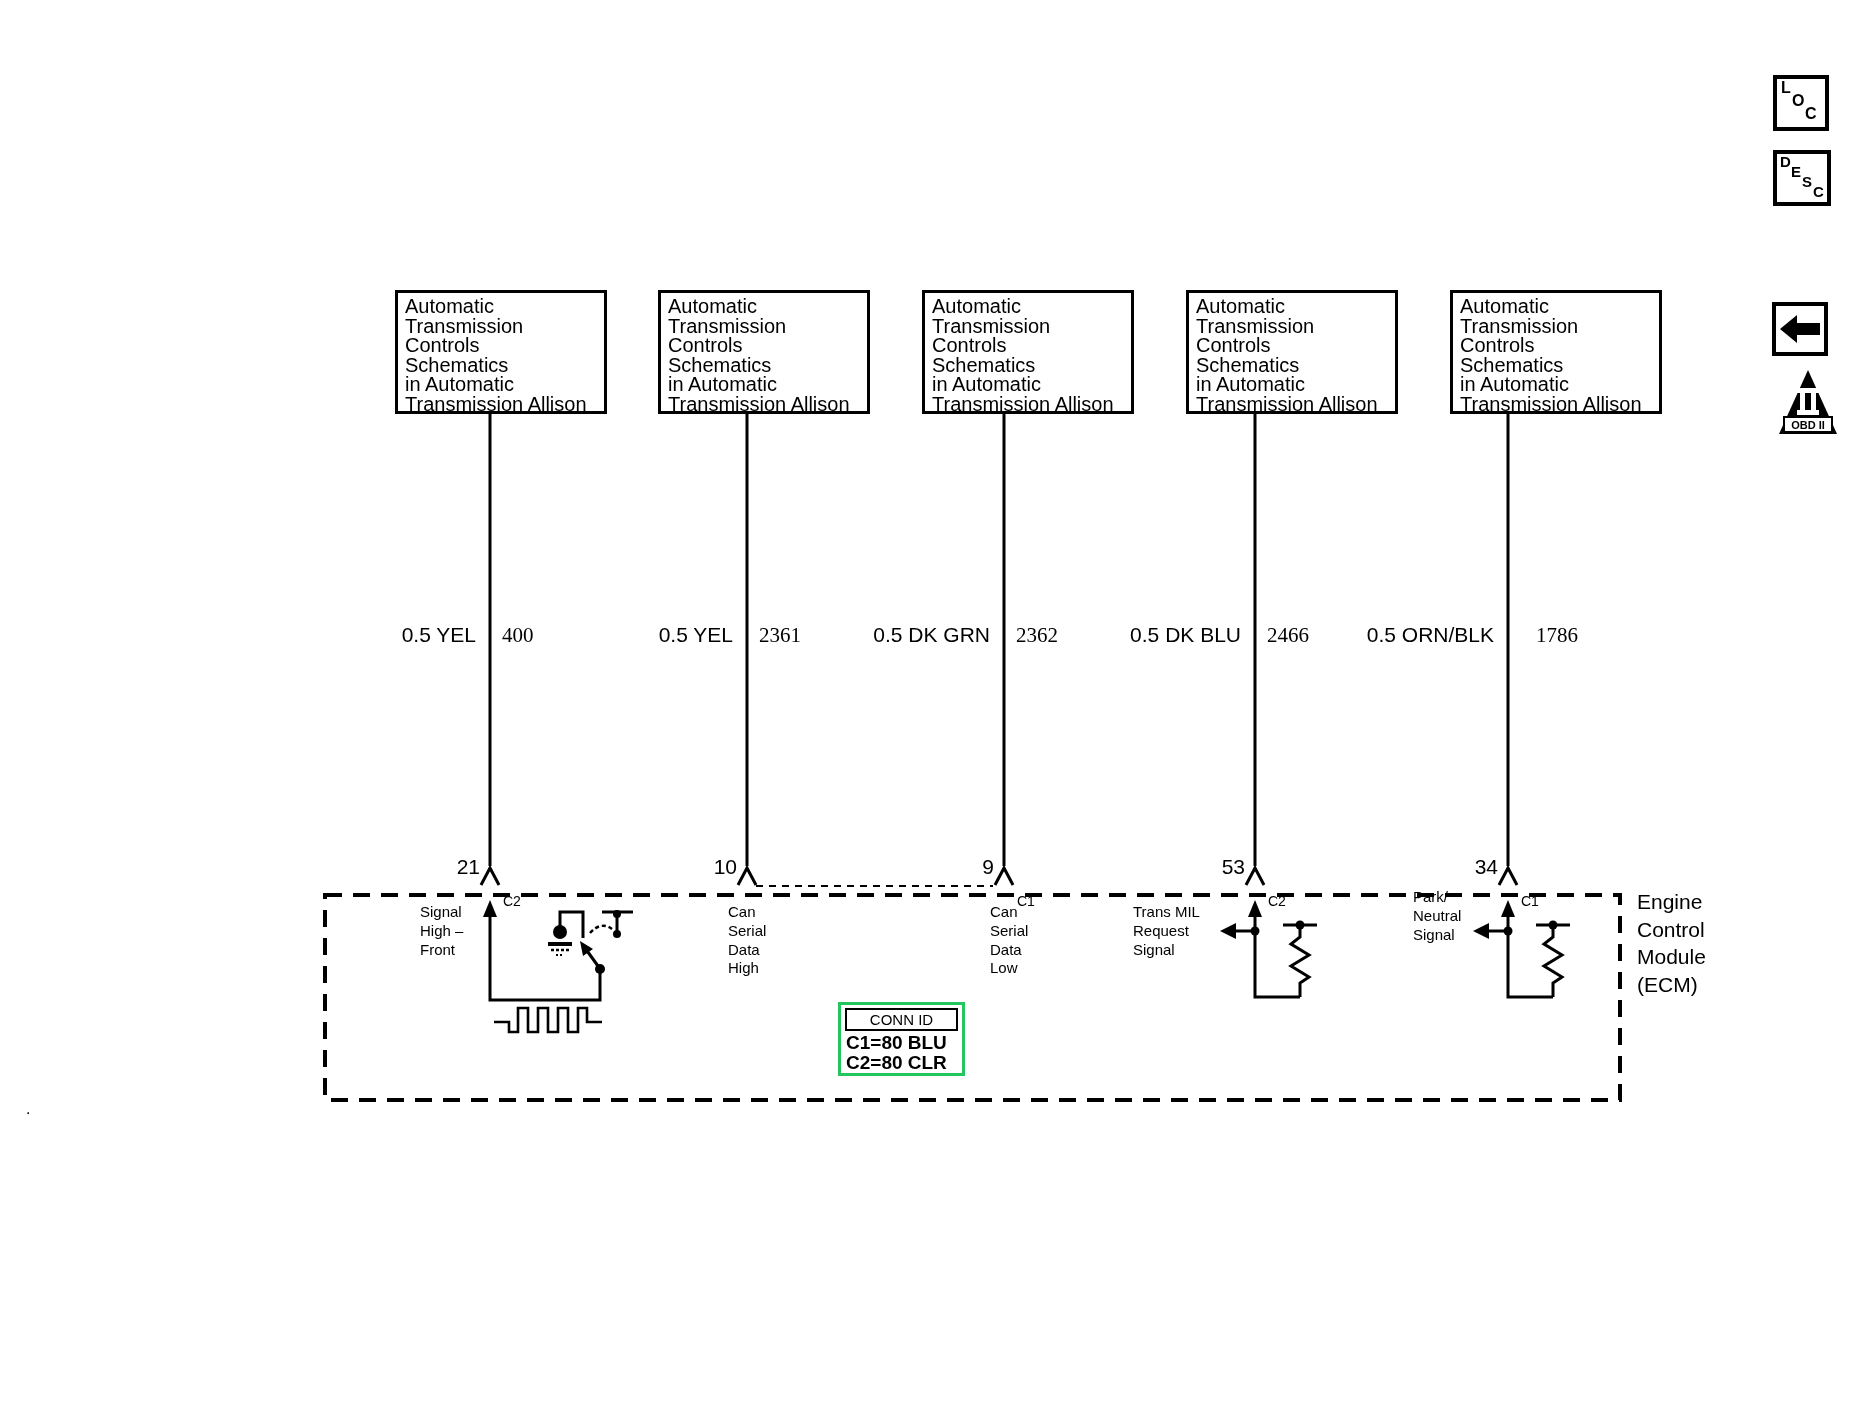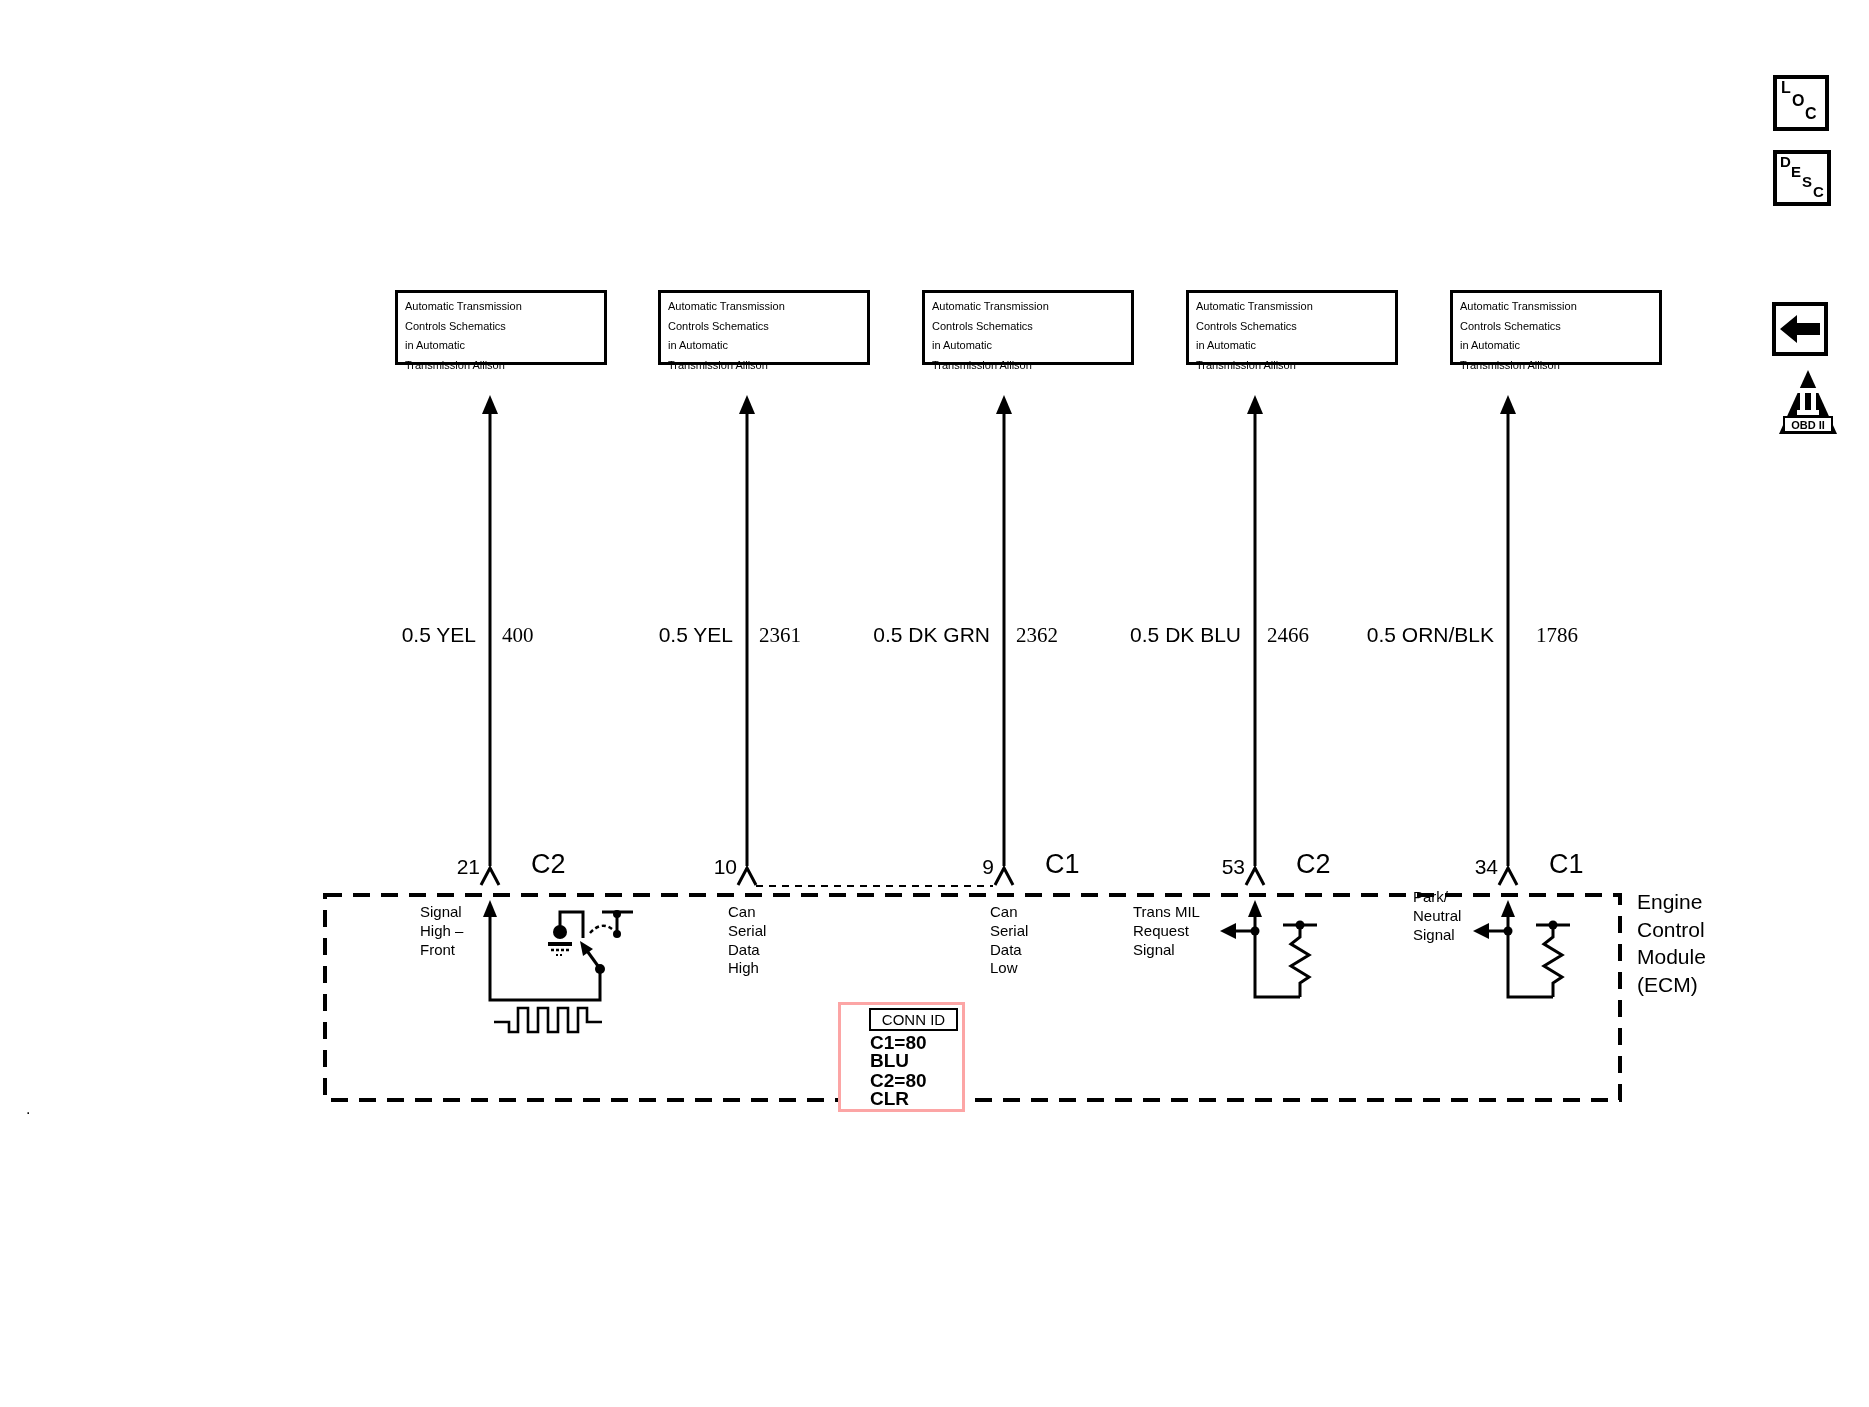--- a/index.html
+++ b/index.html
@@ -5,39 +5,39 @@
   html,body { margin:0; padding:0; background:#fff; }
   .canvas {
     position:relative; width:1869px; height:1407px; background:#ffffff;
     font-family:"Liberation Sans", sans-serif; color:#000; overflow:hidden;
   }
   .abs { position:absolute; }
   svg.linework { position:absolute; left:0; top:0; }
 
   
   .refbox {
-    position:absolute; top:290px; width:212px; height:75px;
+    position:absolute; top:290px; width:212px; height:124px;
     border:3px solid #000; box-sizing:border-box; background:#fff;
-    padding:4px 16px 0 7px; font-size:11px; line-height:19.5px; cursor:pointer;
+    padding:4px 16px 0 7px; font-size:20px; line-height:19.5px; cursor:pointer;
   }
 
   
   .wire-color { position:absolute; top:623px; font-size:21px; text-align:right; }
   .wire-ckt   { position:absolute; top:623px; font-size:21px;font-family:Liberation Serif, serif; }
   .pin-num    { position:absolute; top:855px; font-size:21px; text-align:right; }
-  .pin-conn   { position:absolute; top:849px; font-size:27px;margin-left:28px; }
+  .pin-conn   { position:absolute; top:893px; font-size:14px; }
 
   
   .siglabel { position:absolute; font-size:15px; line-height:18.8px; }
   .ecm-title { position:absolute; left:1637px; top:888px; font-size:21px; line-height:27.5px; }
 
   
   .connid {
     position:absolute; left:838px; top:1002px; width:127px;
-    border:3px solid #fca5a5; box-sizing:border-box; background:#fff;padding-left:24px;
+    border:3px solid #22c55e; box-sizing:border-box; background:#fff;
   }
   .connid-header {
     margin:3px 4px 2px 4px; border:2px solid #000; text-align:center;
     font-size:15px; padding:1px 0;
   }
   .connid-row { font-size:19px; padding:1px 0 1px 5px; line-height:18px;font-weight:bold; }
 
   
   .sqbtn {
     position:absolute; border:4px solid #000; box-sizing:border-box;

